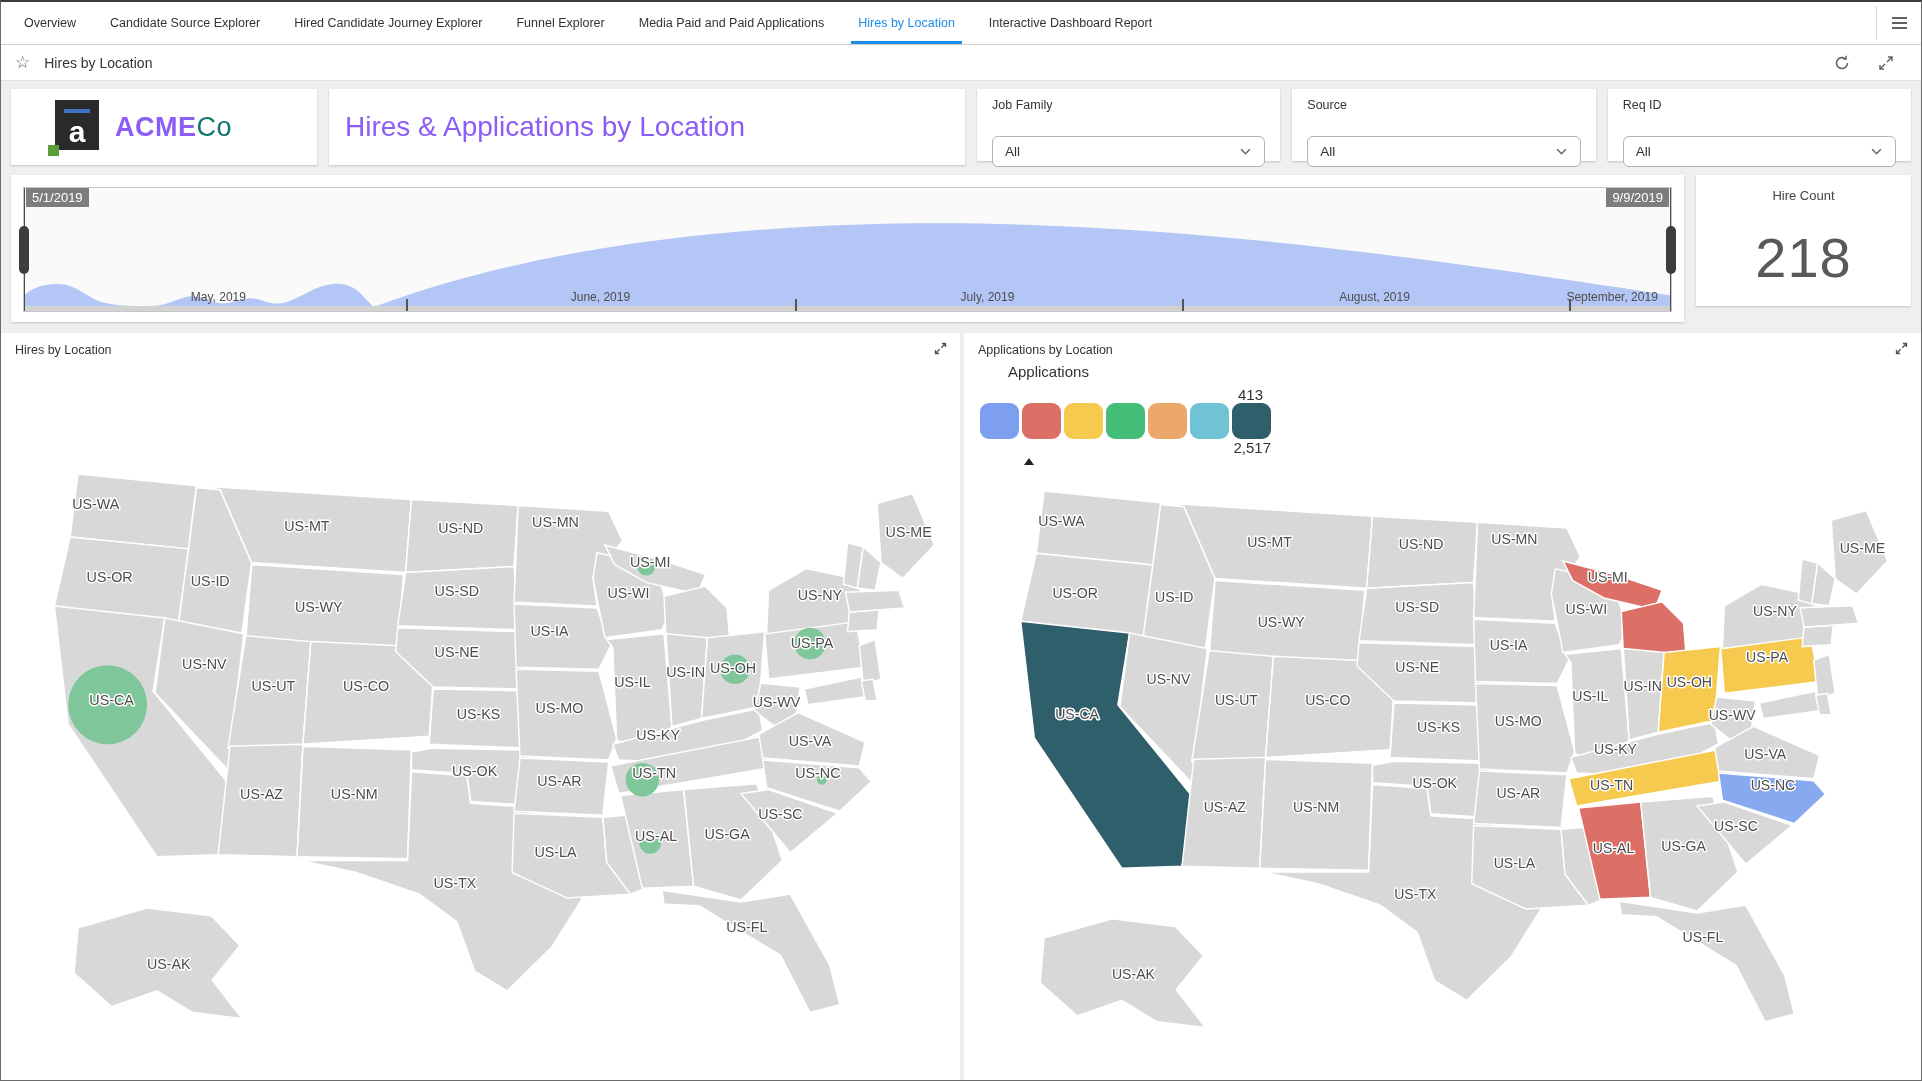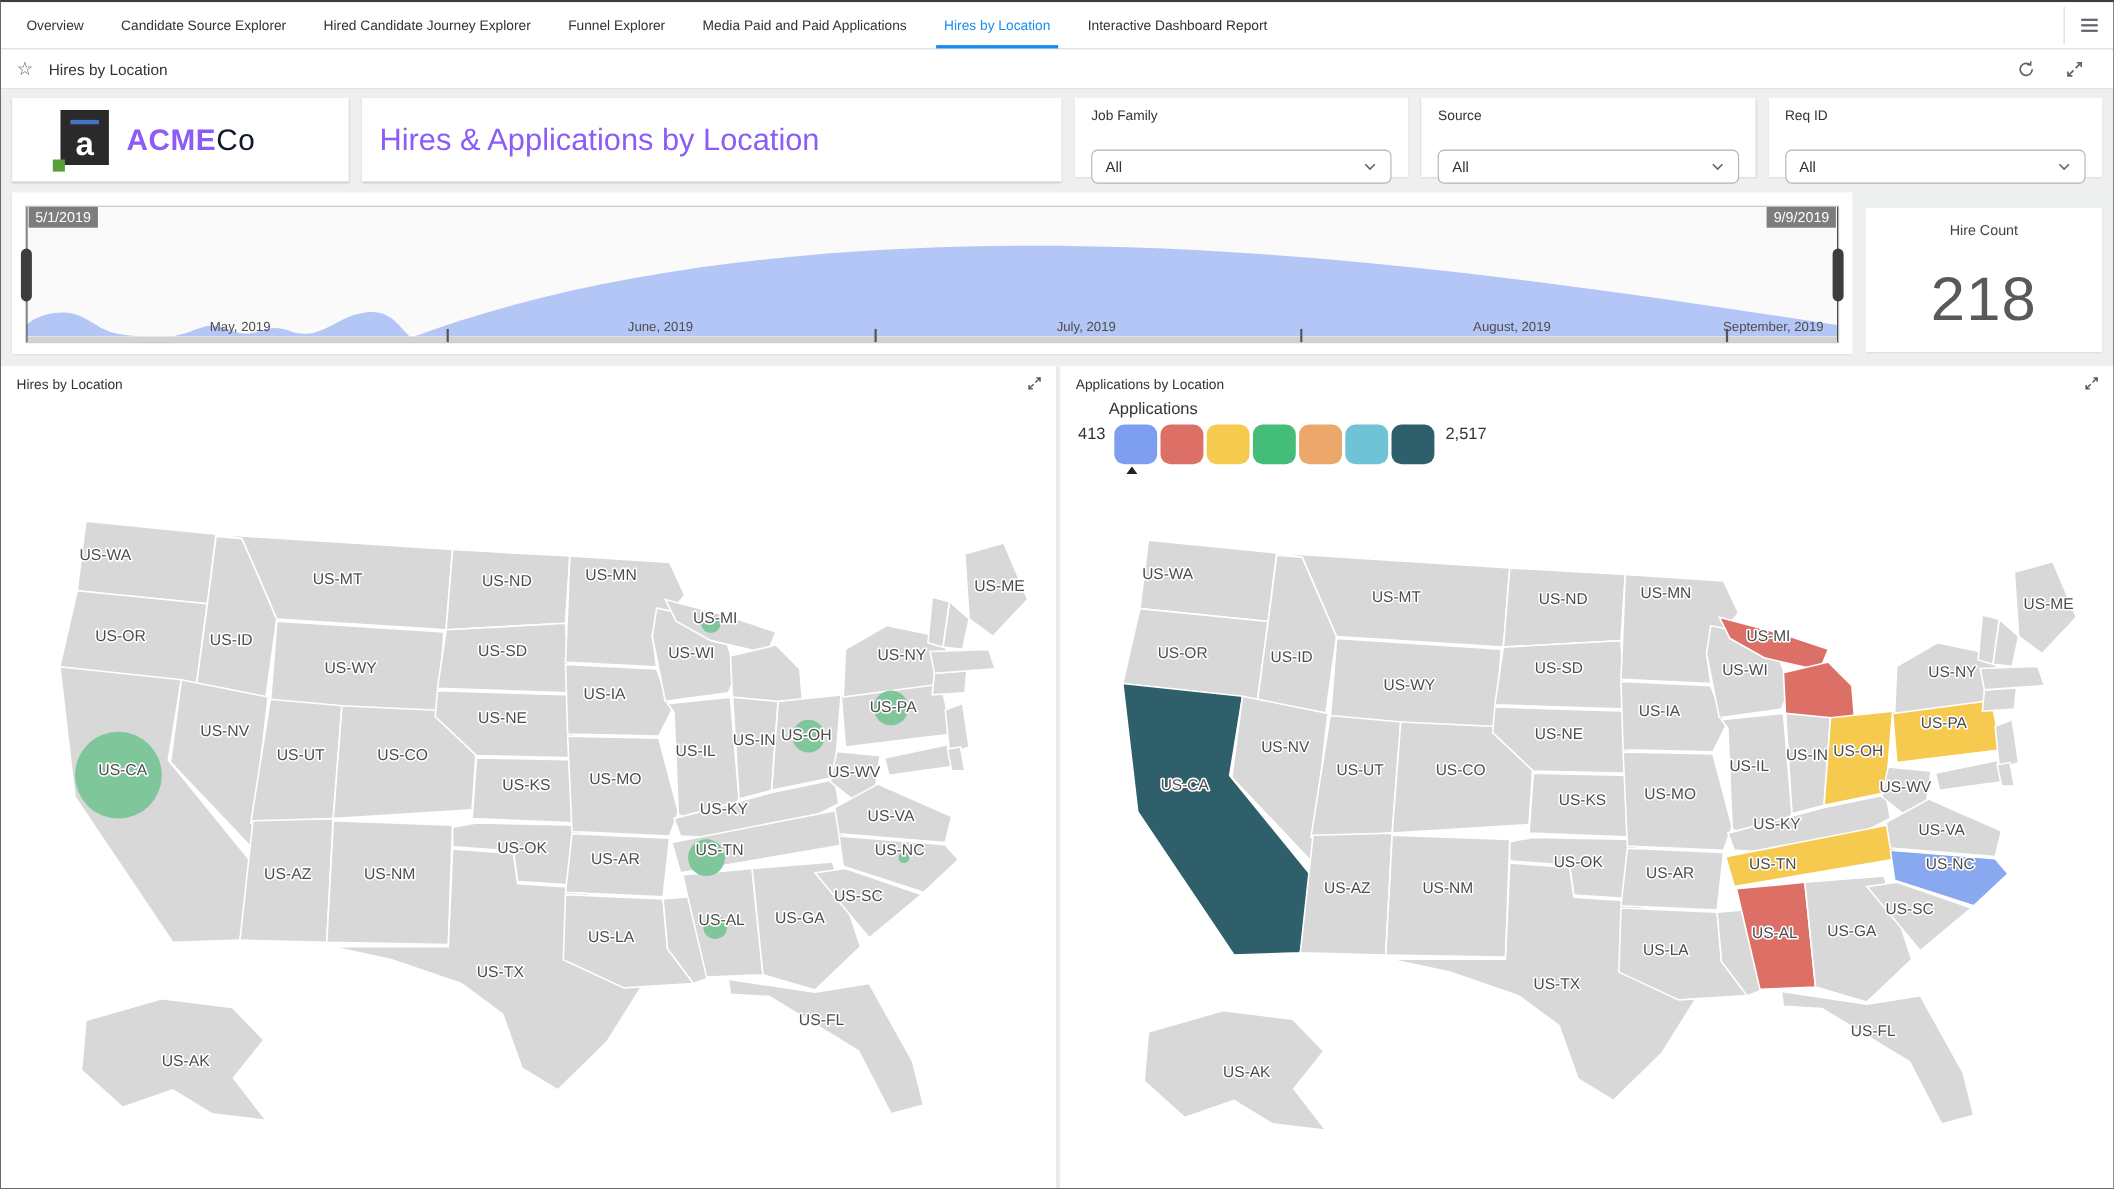--- a/index.html
+++ b/index.html
@@ -29,21 +29,21 @@
   .header-row { display:flex; gap:12px; padding:8px 10px; background:#eef0ef; flex:0 0 auto; }
   .card { background:#fff; box-shadow:0 1px 2px rgba(0,0,0,.18); }
   .logo-card { width:306px; height:76px; display:flex; align-items:center; padding-left:34px; }
   .logo-mark { position:relative; width:56px; height:58px; flex:0 0 auto; }
   .logo-square { position:absolute; left:10px; top:2px; width:44px; height:50px; background:#2a2a2a; display:flex; align-items:flex-end; justify-content:center; }
   .logo-letter { color:#fff; font-size:30px; font-weight:700; line-height:1; padding-bottom:3px; }
   .logo-bar { position:absolute; left:19px; top:11px; width:26px; height:4px; background:#4472c4; }
   .logo-green { position:absolute; left:3px; bottom:0px; width:11px; height:11px; background:#5a9e3c; }
   .brand-text { margin-left:14px; font-size:27px; letter-spacing:.5px; }
   .brand-bold { font-weight:700; color:#8b5cf6; }
-  .brand-light { color:#0f172a; }
+  .brand-light { color:#0f766e; }
   .title-card { flex:0 0 636px; height:76px; display:flex; align-items:center; padding-left:16px; }
   .page-title { font-size:28px; color:#8b5cf6; }
   .filter-card { flex:1; height:72px; padding:9px 15px; }
   .filter-label { font-size:12.5px; color:#333; }
   .filter-select { margin-top:24px; height:31px; border:1px solid #b3b3b3; border-radius:6px; display:flex; align-items:center; padding:0 12px; cursor:pointer; background:#fff; }
   .filter-value { font-size:13.5px; color:#333; flex:1; }
   .chev { width:13px; height:13px; color:#666; }
   .chev svg { width:100%; height:100%; display:block; }
 
   
@@ -58,39 +58,39 @@
   .date-badge { position:absolute; top:0; background:#7d7d7d; color:#fff; font-size:13px; padding:2px 6px; }
   .date-badge.left { left:2px; }
   .date-badge.right { right:2px; }
   .handle-line { position:absolute; top:0; bottom:0; width:1px; background:#4a4a4a; }
   .handle-line.left { left:0; }
   .handle-line.right { right:0; }
   .handle { position:absolute; top:50%; transform:translateY(-50%); width:10px; height:48px; background:#3d3d3d; border-radius:5px; cursor:ew-resize; }
   .handle.left { left:-5px; }
   .handle.right { right:-5px; }
 
-  .kpi-card { flex:0 0 215px; height:131px; text-align:center;margin-top:14px; }
+  .kpi-card { flex:0 0 215px; height:131px; text-align:center; }
   .kpi-label { font-size:13px; color:#444; margin-top:13px; }
   .kpi-value { font-size:56px; color:#595959; margin-top:22px; letter-spacing:1px; }
 
   
   .maps-row { flex:1; display:flex; background:#fff; min-height:0; }
   .map-panel { position:relative; background:#fff; min-width:0; }
   .map-panel.left { flex:0 0 963px; border-right:4px solid #ececec; }
   .map-panel.right { flex:1; }
   .panel-title { position:absolute; top:10px; left:14px; font-size:12.5px; color:#333; }
   .panel-expand { position:absolute; top:8px; right:12px; width:15px; height:15px; color:#555; cursor:pointer; }
   .panel-expand svg { width:100%; height:100%; display:block; }
   .map-svg { position:absolute; }
   .map-svg.left-map { left:8px; right:8px; top:95px; bottom:8px; width:947px; height:660px; }
   .map-svg.right-map { left:12px; right:10px; top:118px; bottom:4px; width:933px; height:640px; }
 
   .legend { position:absolute; top:30px; left:16px; }
   .legend-title { font-size:15px; color:#333; margin-left:28px; }
-  .legend-strip { display:flex; align-items:flex-start; margin-top:6px; }
+  .legend-strip { display:flex; align-items:flex-end; margin-top:6px;flex-direction:column; }
   .legend-min, .legend-max { font-size:15px; color:#333; }
   .legend-min { margin-right:8px; }
   .legend-max { margin-left:10px; }
   .swatches { display:flex; gap:3px; }
   .swatch { width:39px; height:36px; border-radius:9px; }
   .legend-marker { margin-left:44px; margin-top:2px; width:0; height:0; border-left:5px solid transparent; border-right:5px solid transparent; border-bottom:7px solid #222; }
 
   svg text.state-label { font-size:14.5px; fill:#4d4d4d; text-anchor:middle; paint-order:stroke; stroke:#ffffff; stroke-width:3px; stroke-linejoin:round; }
 </style>
 </head>

